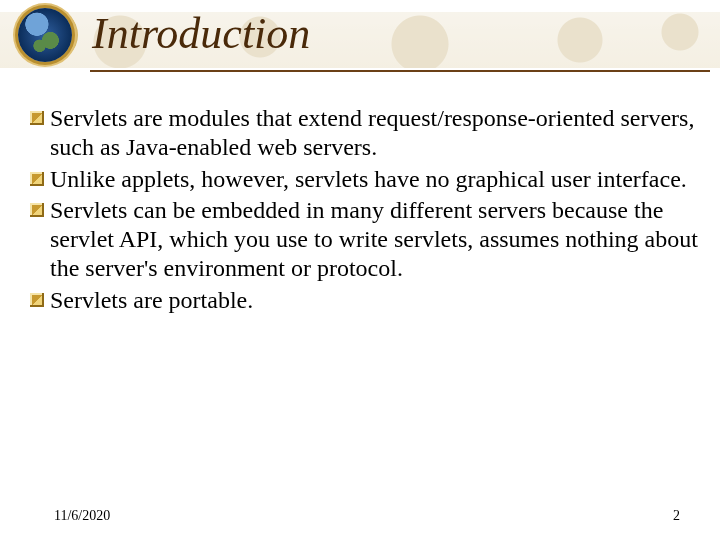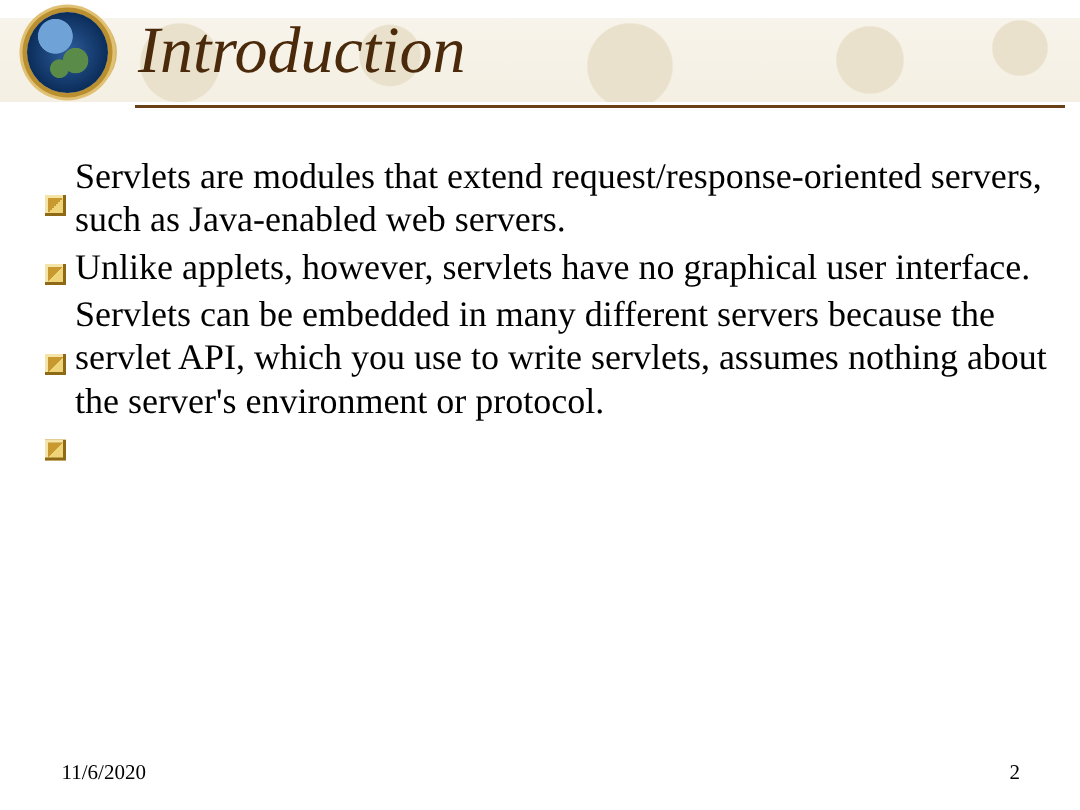--- a/index.html
+++ b/index.html
@@ -60,21 +60,21 @@
     background: #6b4016;
   }
   .content {
     position: absolute;
     top: 104px;
     left: 30px;
     right: 18px;
   }
   .bullet-item {
     display: flex;
-    align-items: center;
+    align-items: flex-start;
     margin-bottom: 2px;
   }
   .bullet-icon {
     flex: 0 0 auto;
     width: 14px;
     height: 14px;
     margin-top: 7px;
     margin-right: 6px;
     background:
       linear-gradient(135deg, #c7992e 0 50%, #f0d47a 50% 100%);
@@ -85,21 +85,21 @@
     line-height: 1.22;
     color: #000;
   }
   .footer {
     position: absolute;
     bottom: 16px;
     left: 0;
     width: 100%;
     display: flex;
     justify-content: space-between;
-    padding: 0 40px 0 41px;
+    padding: 0 40px 0 54px;
     font-size: 14px;
     color: #000;
   }
 </style>
 </head>
 <body>
 
 <div class="map-band"></div>
 
 <div class="title-row">
@@ -117,19 +117,20 @@
   <div class="bullet-item">
     <div class="bullet-icon"></div>
     <div class="bullet-text">Unlike applets, however, servlets have no graphical user interface.</div>
   </div>
   <div class="bullet-item">
     <div class="bullet-icon"></div>
     <div class="bullet-text">Servlets can be embedded in many different servers because the servlet API, which you use to write servlets, assumes nothing about the server's environment or protocol.</div>
   </div>
   <div class="bullet-item">
     <div class="bullet-icon"></div>
+    <div class="bullet-text">Servlets are portable.</div>
   </div>
 </div>
 
 <div class="footer">
   <span>11/6/2020</span>
   <span>2</span>
 </div>
 
 </body></html>

